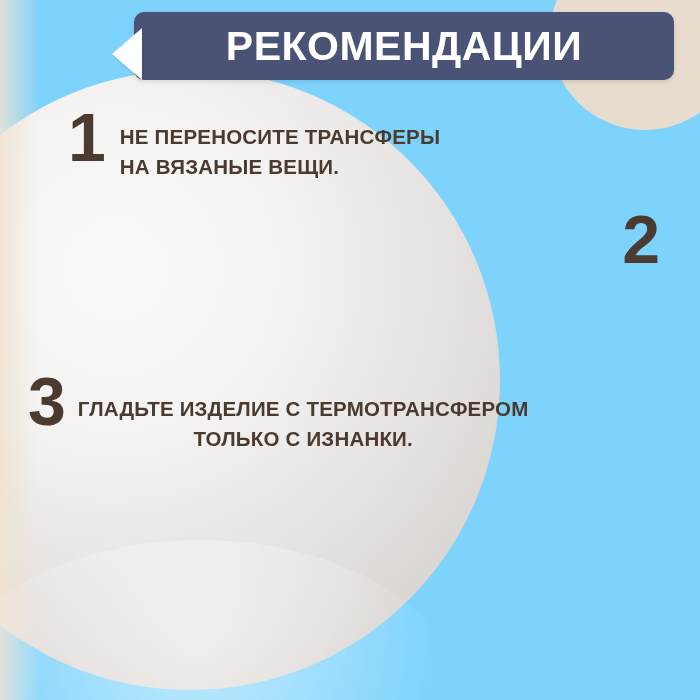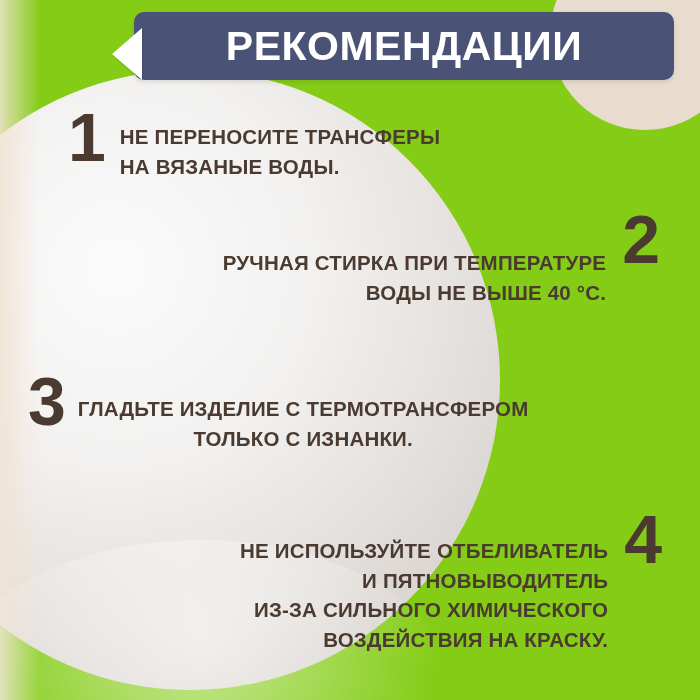--- a/index.html
+++ b/index.html
@@ -12,21 +12,21 @@
     overflow: hidden;
     font-family: "Liberation Sans", sans-serif;
     background: #efe2d0;
   }
 
   .poster {
     position: relative;
     width: 700px;
     height: 700px;
     overflow: hidden;
-    background: #84cc16;
+    background: #7dd3fc;
   }
 
   
   .bg-circle-big {
     position: absolute;
     left: -120px;
     top: 70px;
     width: 620px;
     height: 620px;
     border-radius: 50%;
@@ -171,36 +171,27 @@
   <div class="header">
     <div class="header-banner">
       <span class="header-title">РЕКОМЕНДАЦИИ</span>
     </div>
     <div class="ribbon-fold"></div>
   </div>
 
   <div class="item" id="item-1">
     <span class="num">1</span>
     <span class="text">НЕ ПЕРЕНОСИТЕ ТРАНСФЕРЫ
-НА ВЯЗАНЫЕ ВОДЫ.</span>
+НА ВЯЗАНЫЕ ВЕЩИ.</span>
   </div>
 
   <div class="item" id="item-2">
-    <span class="text">РУЧНАЯ СТИРКА ПРИ ТЕМПЕРАТУРЕ
-ВОДЫ НЕ ВЫШЕ 40 °С.</span>
     <span class="num">2</span>
   </div>
 
   <div class="item" id="item-3">
     <span class="num">3</span>
     <span class="text">ГЛАДЬТЕ ИЗДЕЛИЕ С ТЕРМОТРАНСФЕРОМ
 ТОЛЬКО С ИЗНАНКИ.</span>
   </div>
 
-  <div class="item" id="item-4">
-    <span class="text">НЕ ИСПОЛЬЗУЙТЕ ОТБЕЛИВАТЕЛЬ
-И ПЯТНОВЫВОДИТЕЛЬ
-ИЗ-ЗА СИЛЬНОГО ХИМИЧЕСКОГО
-ВОЗДЕЙСТВИЯ НА КРАСКУ.</span>
-    <span class="num">4</span>
-  </div>
 
 </div>
 
 </body></html>

